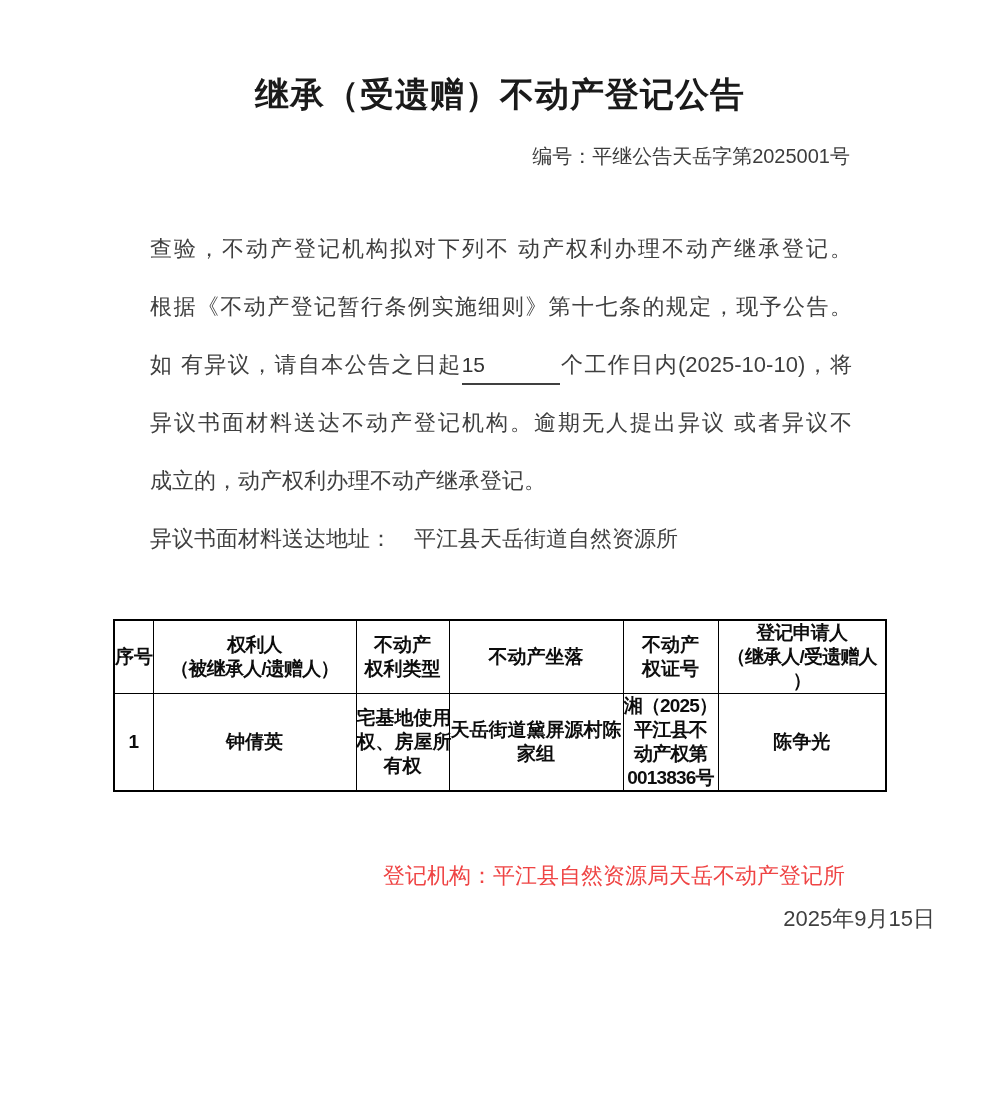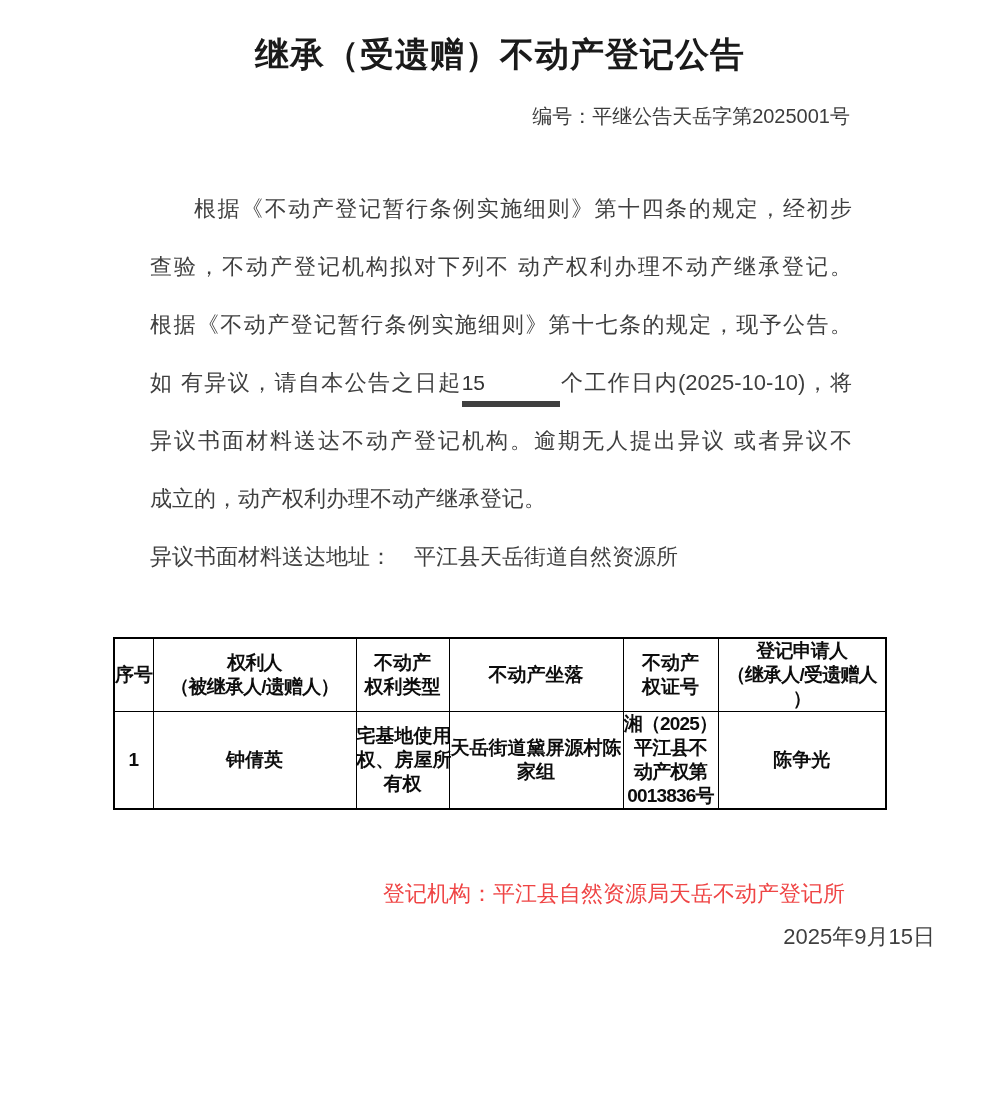--- a/index.html
+++ b/index.html
@@ -2,37 +2,37 @@
 <html><head>
 <meta charset="utf-8">
 <style>
   html, body { margin: 0; padding: 0; background: #ffffff; }
   .page {
     width: 1000px; height: 1119px; background: #ffffff; color: #000;
     position: relative; overflow: hidden;
     font-family: "Liberation Sans", sans-serif;
   }
   .title {
-    padding-top: 32px; text-align: center;
+    padding-top: 72px; text-align: center;
     font-size: 34px; line-height: 44px; font-weight: bold;
     letter-spacing: 1px; color: #1a1a1a;
   }
   .doc-number {
     margin-top: 27px; padding-right: 150px; text-align: right;
     font-size: 20px; line-height: 26px; color: #3c3c3c;
   }
   .body-block {
     margin: 51px 148px 0 150px; font-size: 22px; color: #3f3f3f;
   }
   .line { height: 58px; line-height: 58px; white-space: pre-wrap; }
   .justify { text-align: justify; text-align-last: justify; }
   .indent { text-indent: 44px; }
   .blank {
     display: inline-block; width: 98px; height: 36px; line-height: 36px;
-    border-bottom: 6px solid #404040; text-align: center;
+    border-bottom: 2px solid #404040; text-align: center;
     font-size: 21px; color: #333;
   }
   table.props {
     margin: 51px 0 0 113px; width: 772px;
     border-collapse: collapse; table-layout: fixed;
     border: 2.5px solid #000; font-size: 19px; color: #0d0d0d;
   }
   table.props th, table.props td {
     border: 1.5px solid #000; padding: 0;
     text-align: center; vertical-align: middle;
@@ -53,21 +53,20 @@
 </head>
 <body>
 
 <div class="page">
 
   <div class="title">继承（受遗赠）不动产登记公告</div>
 
   <div class="doc-number">编号：平继公告天岳字第2025001号</div>
 
   <div class="body-block">
-    <div class="line justify indent">根据《不动产登记暂行条例实施细则》第十四条的规定，经初步</div>
     <div class="line justify">查验，不动产登记机构拟对下列不 动产权利办理不动产继承登记。</div>
     <div class="line justify">根据《不动产登记暂行条例实施细则》第十七条的规定，现予公告。</div>
     <div class="line justify"><span>如 有异议，请自本公告之日起</span><span class="blank">15</span><span>个工作日内(2025-10-10)，将</span></div>
     <div class="line justify">异议书面材料送达不动产登记机构。逾期无人提出异议 或者异议不</div>
     <div class="line">成立的，动产权利办理不动产继承登记。</div>
     <div class="line">异议书面材料送达地址：　平江县天岳街道自然资源所</div>
   </div>
 
   <table class="props">
     <colgroup>

